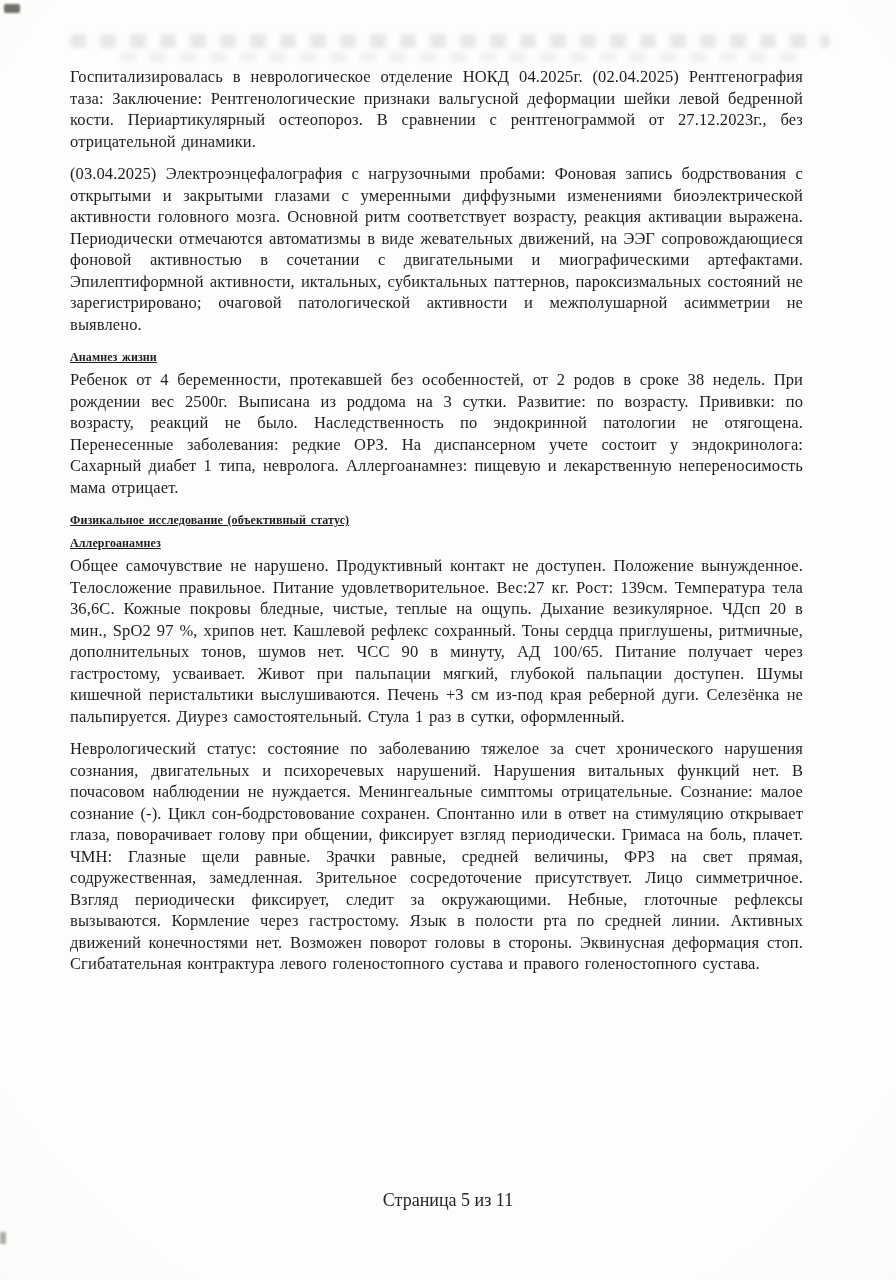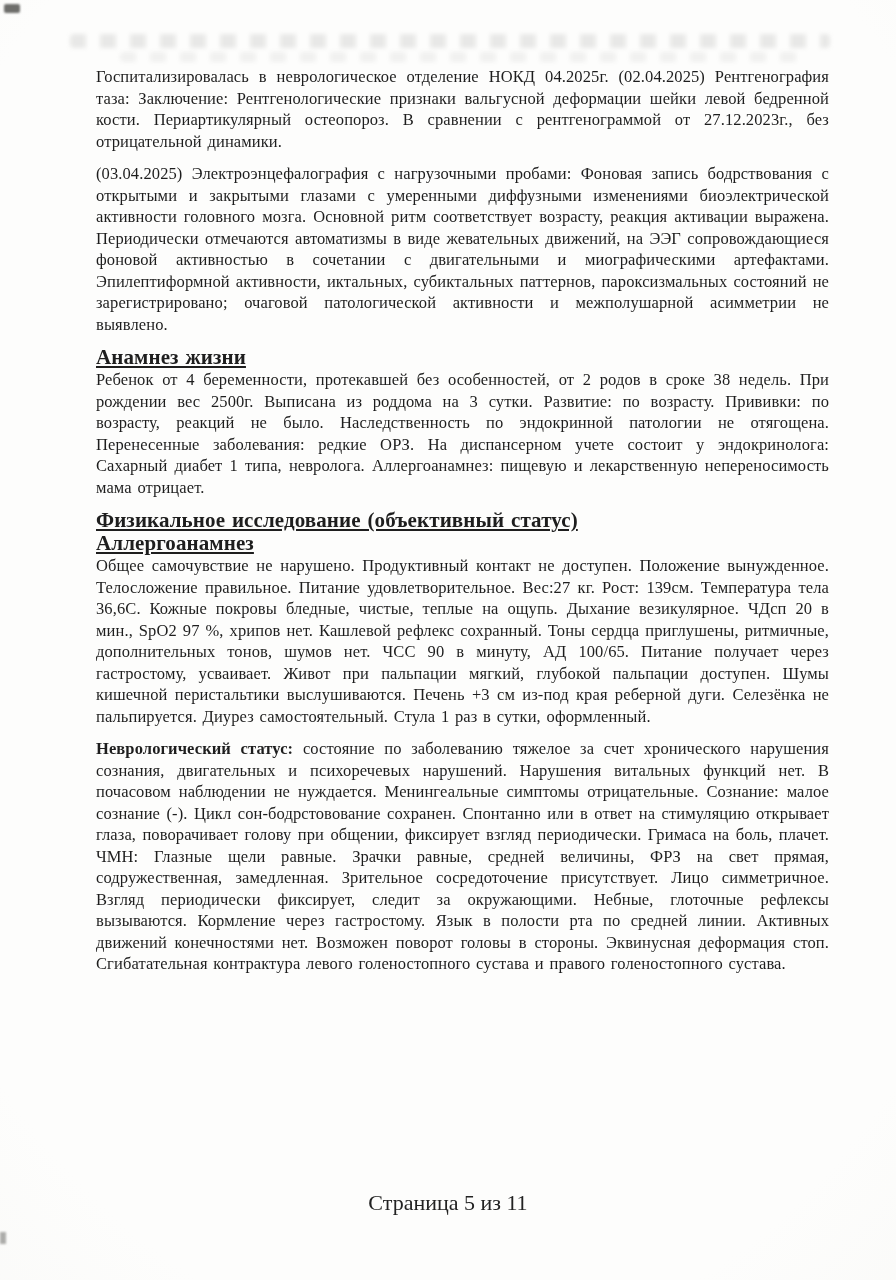--- a/index.html
+++ b/index.html
@@ -13,54 +13,54 @@
     height: 1280px;
     overflow: hidden;
     background:
       radial-gradient(ellipse 120% 110% at 50% 45%, #fdfdfc 55%, #f6f6f3 88%, #efefec 100%);
     font-family: "Liberation Serif", "DejaVu Serif", serif;
     color: #1e1e1e;
   }
   .content {
     position: absolute;
     top: 66px;
-    left: 96px;
+    left: 70px;
     width: 733px;
     font-size: 16.5px;
     line-height: 21.5px;
     text-align: justify;
     letter-spacing: 0.1px;
     word-spacing: 1.5px;
     filter: blur(0.25px);
   }
   .content p {
     margin: 0 0 11px 0;
   }
   .content p.tight {
     margin-bottom: 0;
   }
   .doc-heading {
     display: block;
-    font-size: 21px;
+    font-size: 12px;
     font-weight: bold;
     text-decoration: underline;
     text-align: left;
     margin: 0 0 1px 0;
     line-height: 22px;
   }
   .lead-bold {
-    font-weight: bold;
+    font-weight: normal;
   }
   .footer {
     position: absolute;
     top: 1190px;
     left: 0;
     width: 896px;
     text-align: center;
-    font-size: 22px;
+    font-size: 18px;
     color: #222;
     filter: blur(0.25px);
   }
   
   .bleed-band {
     position: absolute;
     top: 34px;
     left: 70px;
     width: 760px;
     height: 14px;

